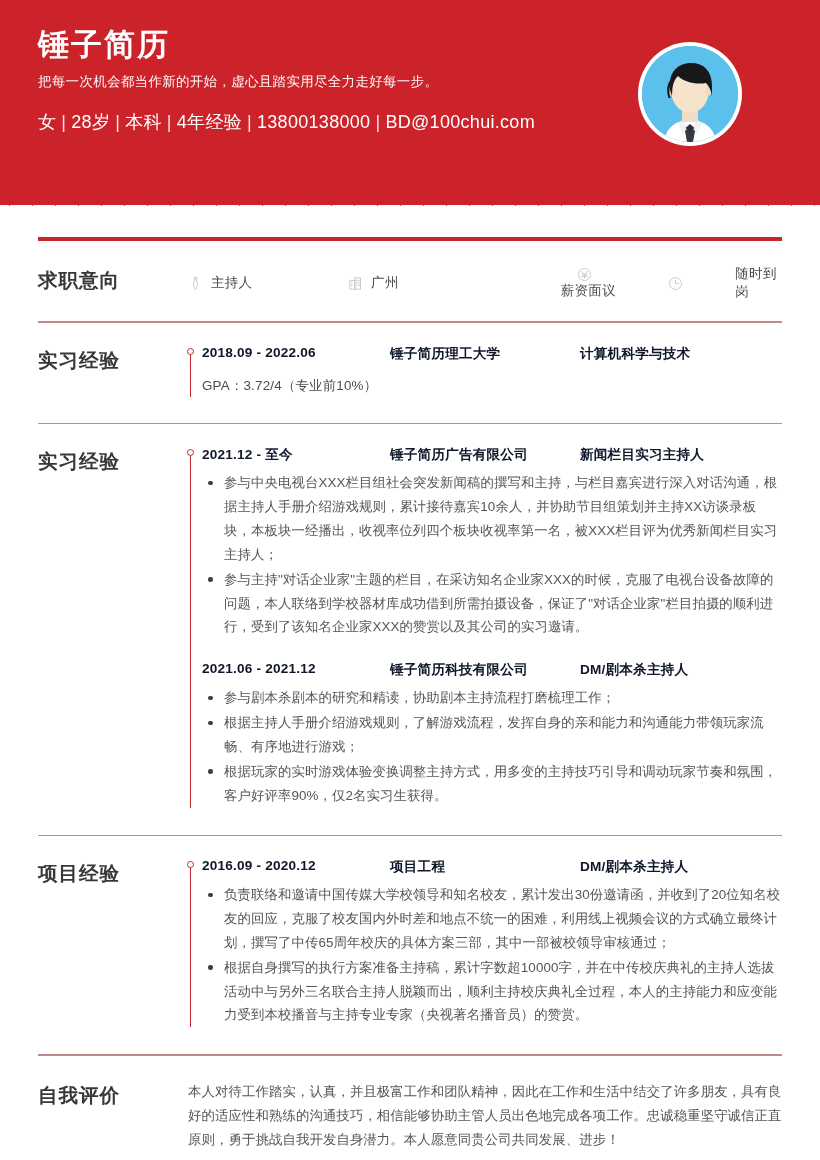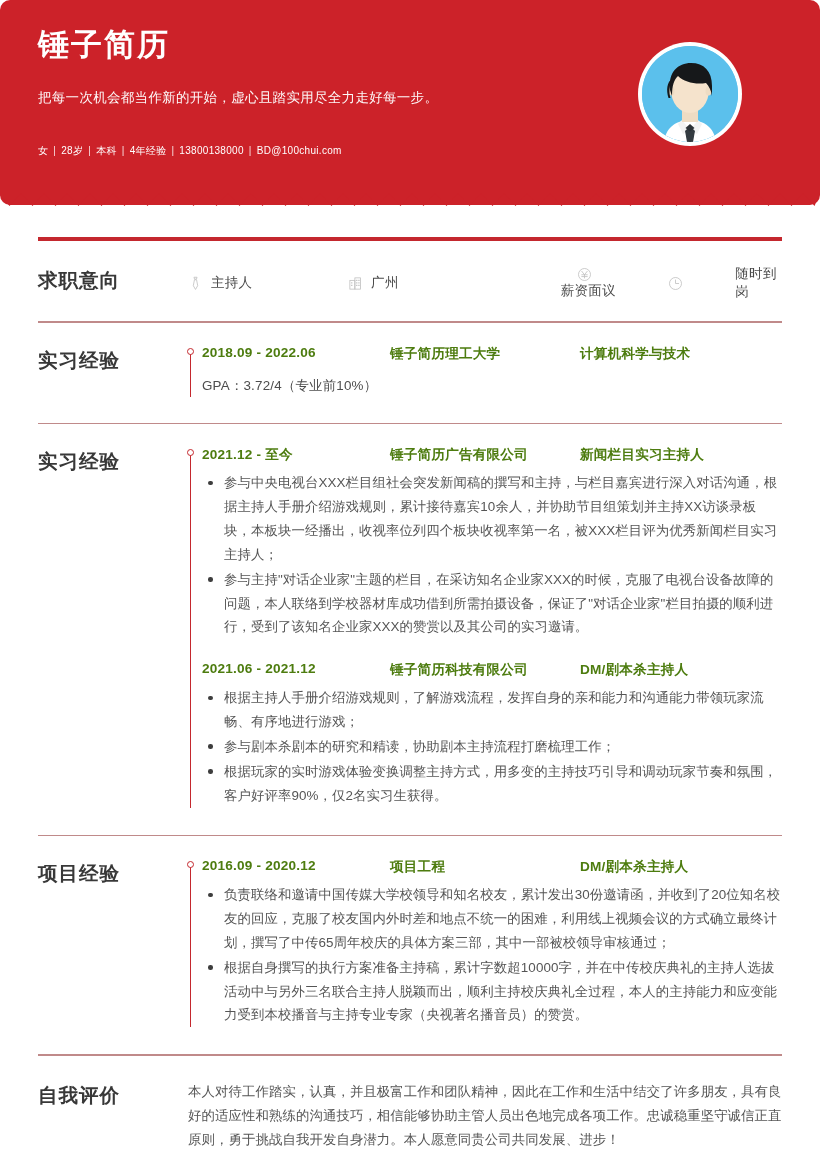--- a/index.html
+++ b/index.html
@@ -9,42 +9,41 @@
     font-family:"Liberation Sans", "DejaVu Sans", sans-serif;
     -webkit-font-smoothing:antialiased;
   }
   .page { position:relative; width:820px; height:1160px; overflow:hidden; background:#fff; }
 
   
   .header {
     position:relative;
     width:820px; height:205px;
     background:#cc2229;
-    border-radius:10px;
   }
   .header-inner { position:absolute; left:38px; top:26px; }
   .name {
     color:#ffffff;
     font-size:31px;
     font-weight:bold;
     letter-spacing:2px;
     line-height:1.25;
   }
   .tagline {
     color:#ffffff;
     font-size:13.5px;
     font-weight:normal;
-    margin-top:24px;
+    margin-top:8px;
     letter-spacing:.3px;
     opacity:.97;
   }
   .meta {
     color:#ffffff;
-    font-size:10px;
-    margin-top:37px;
+    font-size:18px;
+    margin-top:19px;
     letter-spacing:.3px;
   }
   .meta .sep { display:inline-block; padding:0 5px; opacity:.85; font-weight:300; }
 
   
   .zigzag {
     position:absolute; left:0; bottom:-1px;
     width:820px; height:15px;
     line-height:0;
   }
@@ -118,21 +117,21 @@
   .tl-dot {
     position:absolute; left:-1.5px; top:3px;
     width:7px; height:7px; border-radius:50%;
     border:1.4px solid #c4282e; background:#ffffff;
   }
 
   .entry-head {
     display:flex;
     font-size:13.6px;
     font-weight:bold;
-    color:#4d7c0f;
+    color:#0f172a;
     letter-spacing:.2px;
     white-space:nowrap;
   }
   .eh-date { width:188px; flex:0 0 188px; }
   .eh-org  { width:190px; flex:0 0 190px; }
   .eh-role { flex:1 1 auto; }
 
   .sub-lines { margin-top:11px; }
   .sub-line {
     font-size:13.4px;
@@ -328,22 +327,22 @@
             </ul>
           </div>
 
           <div class="entry">
             <div class="entry-head">
               <span class="eh-date">2021.06 - 2021.12</span>
               <span class="eh-org">锤子简历科技有限公司</span>
               <span class="eh-role">DM/剧本杀主持人</span>
             </div>
             <ul class="bullets">
+              <li>参与剧本杀剧本的研究和精读，协助剧本主持流程打磨梳理工作；</li>
               <li>根据主持人手册介绍游戏规则，了解游戏流程，发挥自身的亲和能力和沟通能力带领玩家流畅、有序地进行游戏；</li>
-              <li>参与剧本杀剧本的研究和精读，协助剧本主持流程打磨梳理工作；</li>
               <li>根据玩家的实时游戏体验变换调整主持方式，用多变的主持技巧引导和调动玩家节奏和氛围，客户好评率90%，仅2名实习生获得。</li>
             </ul>
           </div>
 
         </div>
       </div>
     </div>
 
     <div class="rule-thin"></div>
 

